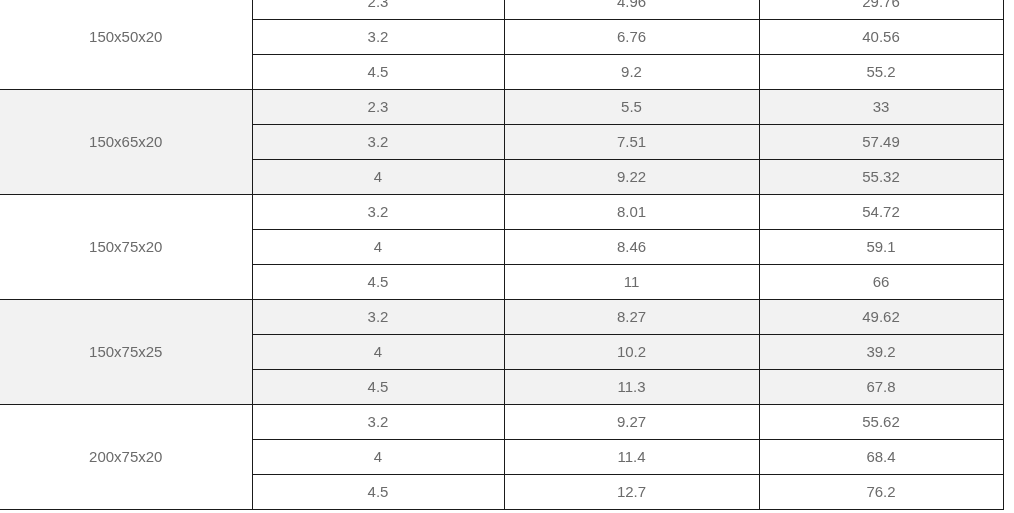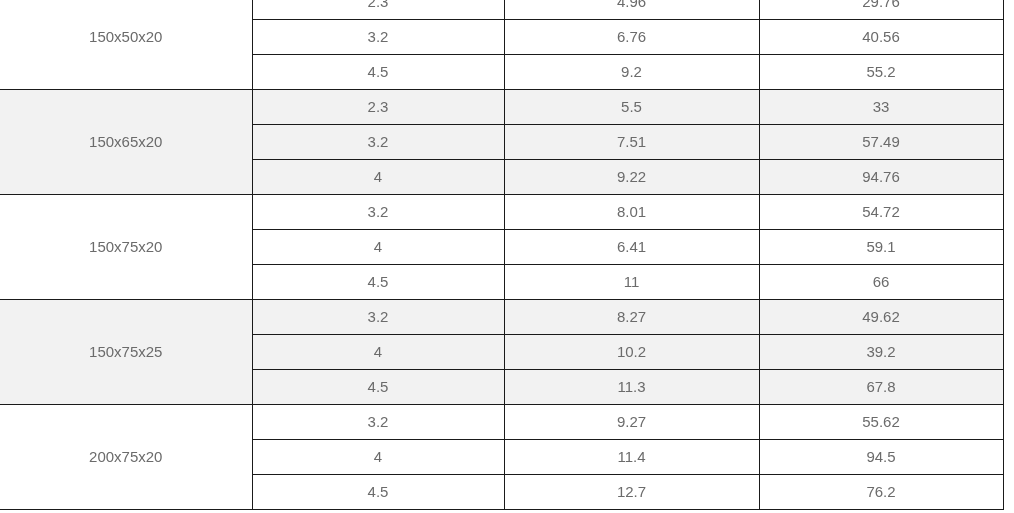--- a/index.html
+++ b/index.html
@@ -107,31 +107,31 @@
             <td>33</td>
           </tr>
           <tr class="band-shaded">
             <td>3.2</td>
             <td>7.51</td>
             <td>57.49</td>
           </tr>
           <tr class="band-shaded">
             <td>4</td>
             <td>9.22</td>
-            <td>94.76</td>
+            <td>55.32</td>
           </tr>
           <tr class="band-plain">
             <td class="size-cell plain" rowspan="3">150x75x20</td>
             <td>3.2</td>
             <td>8.01</td>
             <td>54.72</td>
           </tr>
           <tr class="band-plain">
             <td>4</td>
-            <td>6.41</td>
+            <td>8.46</td>
             <td>59.1</td>
           </tr>
           <tr class="band-plain">
             <td>4.5</td>
             <td>11</td>
             <td>66</td>
           </tr>
           <tr class="band-shaded">
             <td class="size-cell shaded" rowspan="3">150x75x25</td>
             <td>3.2</td>
@@ -150,21 +150,21 @@
           </tr>
           <tr class="band-plain">
             <td class="size-cell plain" rowspan="3">200x75x20</td>
             <td>3.2</td>
             <td>9.27</td>
             <td>55.62</td>
           </tr>
           <tr class="band-plain">
             <td>4</td>
             <td>11.4</td>
-            <td>94.5</td>
+            <td>68.4</td>
           </tr>
           <tr class="band-plain">
             <td>4.5</td>
             <td>12.7</td>
             <td>76.2</td>
           </tr>
         </tbody>
     </table>
   </div>
 </div>

